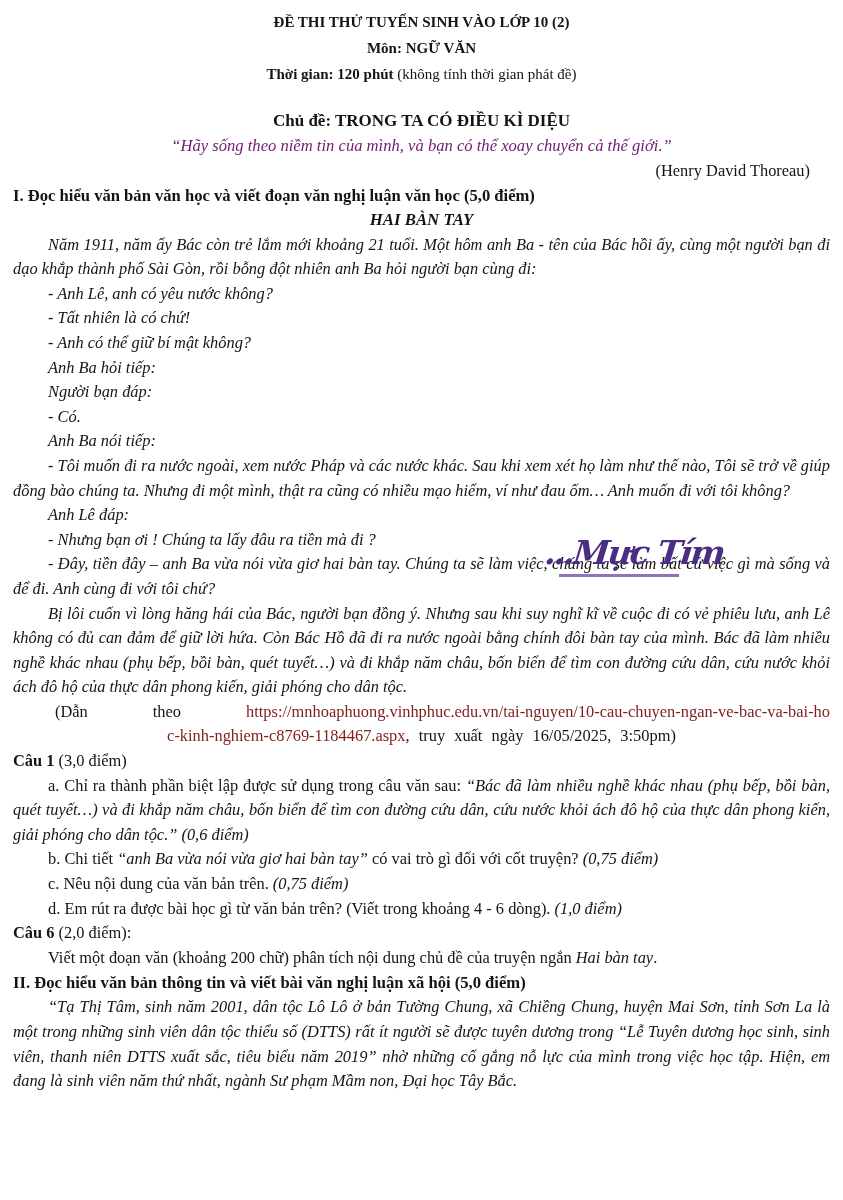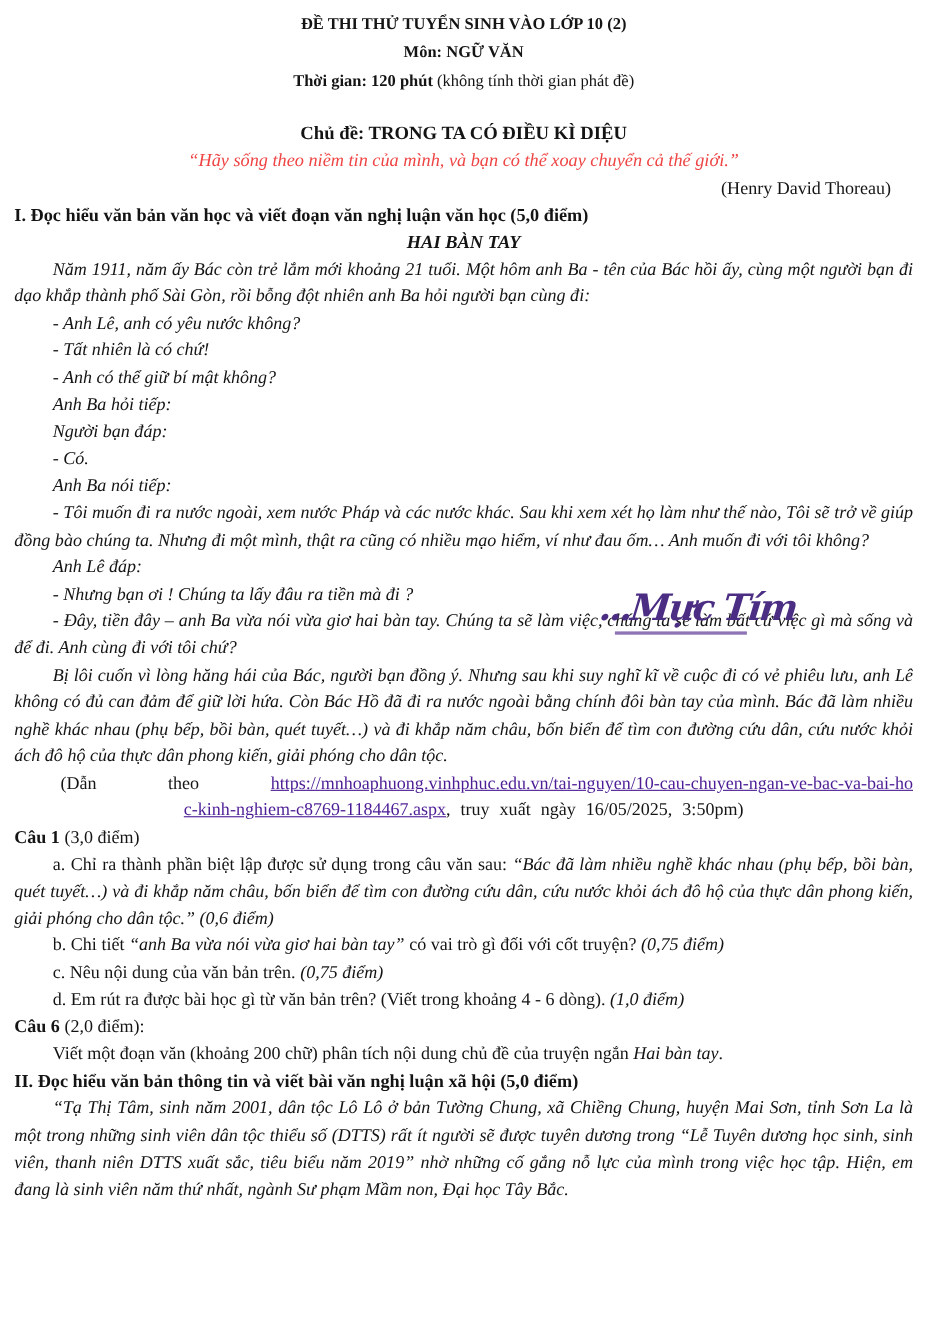--- a/index.html
+++ b/index.html
@@ -13,30 +13,30 @@
     color: #141414;
     font-family: "Liberation Serif", serif;
     font-size: 16.4px;
     overflow: hidden;
   }
   .c  { text-align: center; }
   .b  { font-weight: bold; }
   .hdr-line { line-height: 26px; text-align: center; font-size: 15px; }
   .spacer { height: 21px; }
   .mid-line { line-height: 25px; font-size: 17px; }
-  .quote-line { line-height: 25px; font-size: 16.6px; color: #ef4444; text-align: center; font-style: italic; }
+  .quote-line { line-height: 25px; font-size: 16.6px; color: #701a75; text-align: center; font-style: italic; }
   .author-line { line-height: 25px; text-align: right; padding-right: 20px; }
   .sec-heading { font-weight: bold; font-size: 16.6px; line-height: 25px; text-align: left; }
   .story-title { font-weight: bold; font-style: italic; text-align: center; line-height: 24.6px; font-size: 16.8px; }
   p { margin: 0; line-height: 24.6px; }
   .para { text-align: justify; text-indent: 35px; font-style: italic; }
   .dlg  { padding-left: 35px; font-style: italic; }
   .cite1 { padding-left: 42px; text-align: justify; text-align-last: justify; }
   .cite2 { text-align: center; word-spacing: 5px; }
-  .link { color: #4c1d95; text-decoration: underline; cursor: pointer; }
+  .link { color: #7f1d1d; cursor: pointer; }
   .q-head { text-align: left; }
   .q { text-align: justify; text-indent: 35px; }
   .q .qt { font-style: italic; }
   .watermark {
     position: absolute;
     left: 545px;
     top: 533px;
     width: 180px;
     pointer-events: none;
   }

